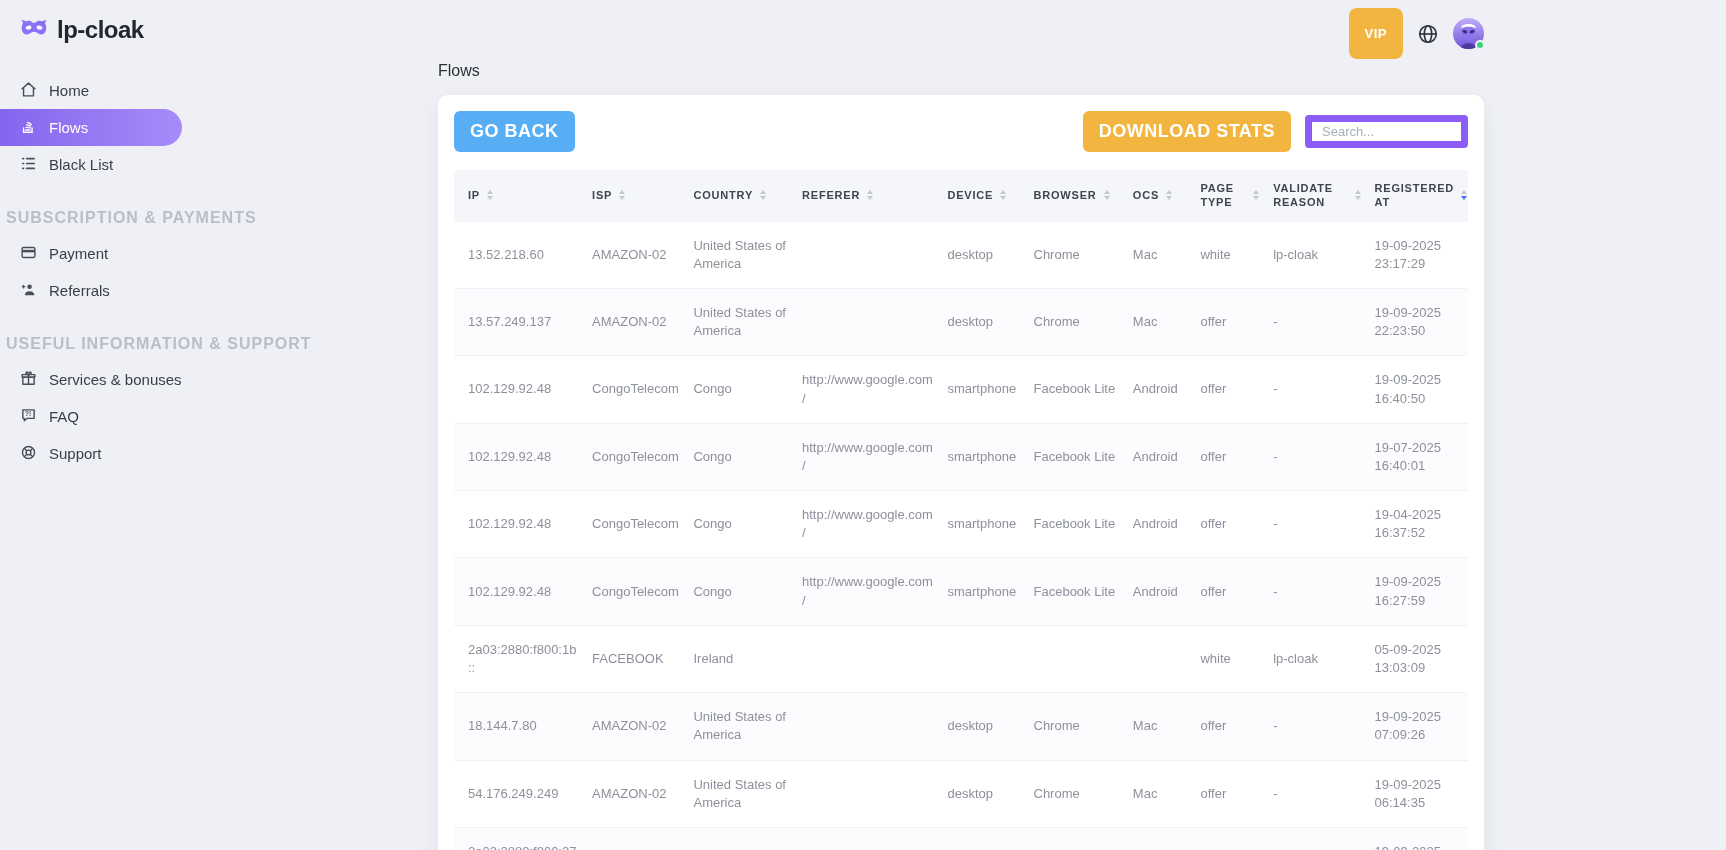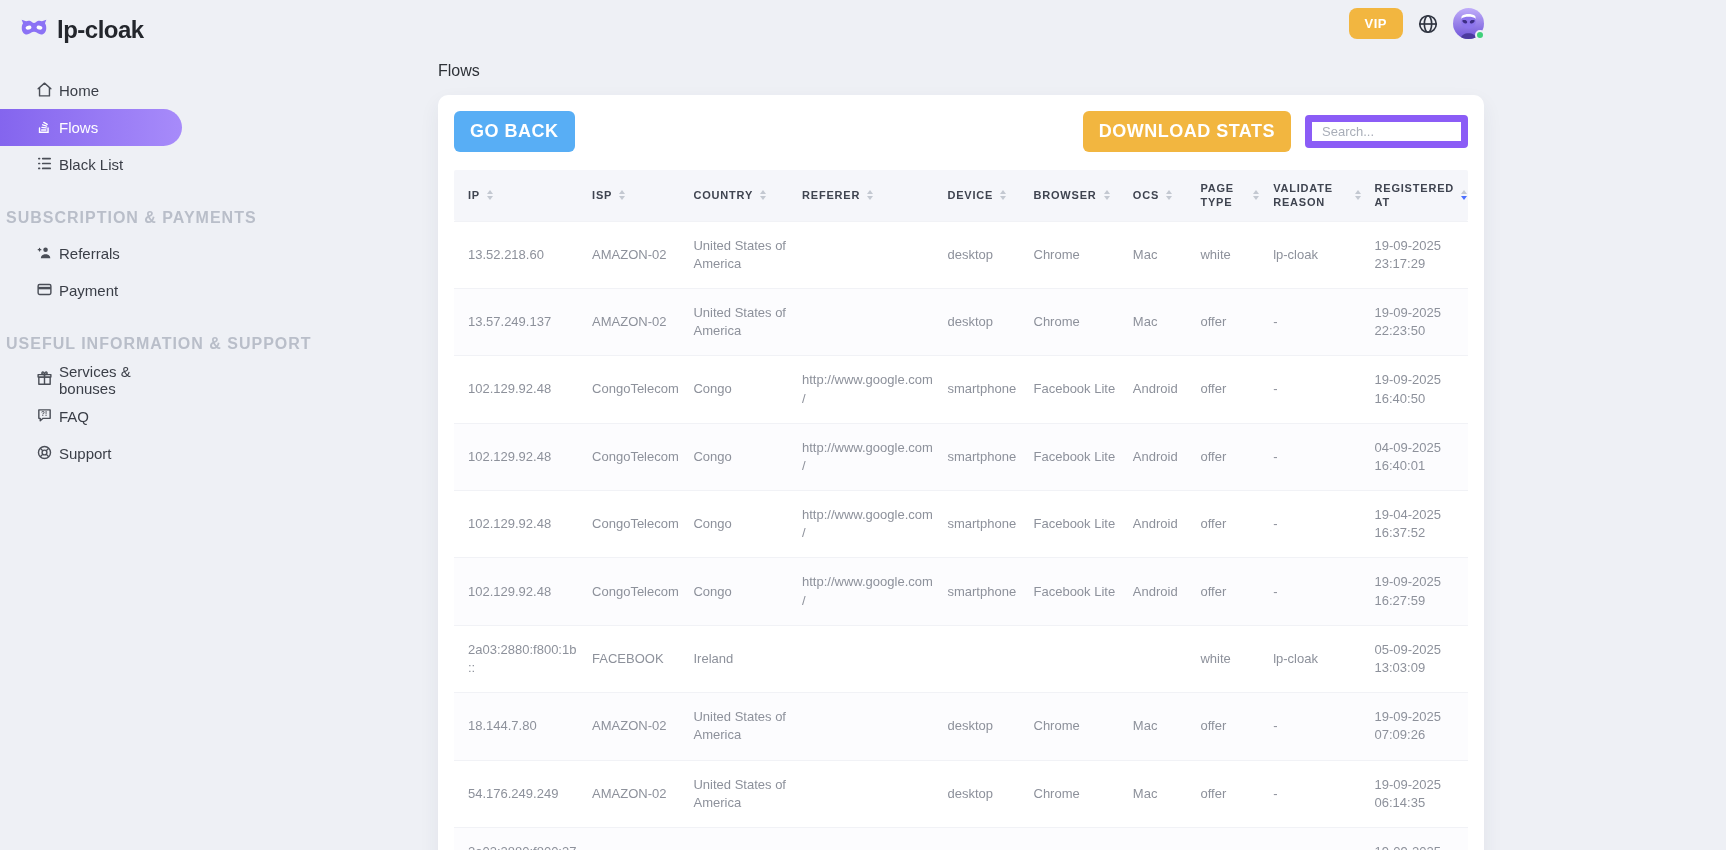--- a/index.html
+++ b/index.html
@@ -10,42 +10,42 @@
     color:#3a3e47;
   }
   .stage { position:relative; width:1726px; height:749px; }
 
   
   .sidebar { position:absolute; left:0; top:0; width:200px; height:100%; }
   .logo { display:flex; align-items:center; gap:9px; padding:16px 0 0 20px; }
   .logo-text { font-size:24px; font-weight:bold; color:#23262c; letter-spacing:-0.5px; }
   .nav { margin-top:28px; }
   .nav-item {
-    display:flex; align-items:center; gap:6px; height:37px; padding-left:36px;
+    display:flex; align-items:center; gap:12px; height:37px; padding-left:20px;
     font-size:15px; color:#3a3e47; cursor:pointer; width:182px;
   }
   .nav-item svg { flex:0 0 auto; color:#4a4e57; }
   .nav-item.active {
     background:linear-gradient(90deg,#8465ee 0%,#a78bfa 100%);
     border-radius:0 50px 50px 0; color:#ffffff;
   }
   .nav-item.active svg { color:#ffffff; }
   .nav-section {
     display:flex; align-items:center; gap:6px; margin:26px 0 8px 0;
     font-size:16px; font-weight:bold; letter-spacing:1px; color:#b9bec9;
     white-space:nowrap;
   }
   .nav-section::before { content:""; width:6px; height:1px; background:#d9dce3; }
   .nav-section::after { content:""; flex:1; height:1px; background:#d9dce3; margin-right:14px; }
 
   
   .topbar { position:absolute; top:8px; right:242px; display:flex; align-items:center; gap:14px; }
   .vip-btn {
     background:#f2b640; color:#ffffff; font-size:13px; font-weight:bold; letter-spacing:0.5px;
-    border:none; border-radius:8px; padding:8px 16px; cursor:pointer;
+    border:none; border-radius:8px; padding:18px 16px; cursor:pointer;
   }
   .globe-btn { background:none; border:none; cursor:pointer; display:grid; place-items:center; }
   .avatar-wrap { position:relative; width:31px; height:31px; cursor:pointer; }
   .avatar { width:31px; height:31px; border-radius:50%; overflow:hidden; display:block; }
   .status-dot {
     position:absolute; right:-1px; bottom:-1px; width:10px; height:10px;
     background:#3fd07a; border:2px solid #eef0f5; border-radius:50%;
   }
 
   
@@ -140,33 +140,33 @@
               <path d="M9.5 12 H20"></path>
               <path d="M4 19 H5"></path>
               <path d="M9.5 19 H20"></path>
             </svg></span>
         <span>Black List</span>
       </div>
 
       <div class="nav-section">SUBSCRIPTION &amp; PAYMENTS</div>
 
       <div class="nav-item">
+        <span><svg width="17" height="17" viewBox="0 0 24 24" fill="none" stroke="currentColor" stroke-width="2" stroke-linejoin="round">
+              <rect x="3" y="5" width="18" height="14" rx="2"></rect>
+              <path d="M3 10 H21" stroke-width="3.5"></path>
+            </svg></span>
+        <span>Payment</span>
+      </div>
+      <div class="nav-item">
         <span><svg width="17" height="17" viewBox="0 0 24 24" fill="none" stroke="currentColor" stroke-width="2" stroke-linecap="round">
               <circle cx="13.5" cy="8" r="3.2" fill="currentColor" stroke="none"></circle>
               <path d="M6.8 20 C6.8 16.4 9.8 14.6 13.5 14.6 C17.2 14.6 20.2 16.4 20.2 20 Z" fill="currentColor" stroke="none"></path>
               <path d="M5 6.2 L5 9.8 M3.2 8 L6.8 8" stroke-width="1.8"></path>
             </svg></span>
         <span>Referrals</span>
-      </div>
-      <div class="nav-item">
-        <span><svg width="17" height="17" viewBox="0 0 24 24" fill="none" stroke="currentColor" stroke-width="2" stroke-linejoin="round">
-              <rect x="3" y="5" width="18" height="14" rx="2"></rect>
-              <path d="M3 10 H21" stroke-width="3.5"></path>
-            </svg></span>
-        <span>Payment</span>
       </div>
 
       <div class="nav-section">USEFUL INFORMATION &amp; SUPPORT</div>
 
       <div class="nav-item">
         <span><svg width="17" height="17" viewBox="0 0 24 24" fill="none" stroke="currentColor" stroke-width="2" stroke-linejoin="round">
               <rect x="4" y="10" width="16" height="10"></rect>
               <rect x="3" y="6.5" width="18" height="3.5"></rect>
               <path d="M12 6.5 V20"></path>
               <path d="M12 6.5 C9 6.5 7.5 4.8 8.6 3.4 C9.7 2 12 3.4 12 6.5 Z"></path>
@@ -379,21 +379,21 @@
             <tr>
               <td>102.129.92.48</td>
               <td>CongoTelecom</td>
               <td>Congo</td>
               <td>http://www.google.com/</td>
               <td>smartphone</td>
               <td>Facebook Lite</td>
               <td>Android</td>
               <td>offer</td>
               <td>-</td>
-              <td>04-09-2025 16:40:01</td>
+              <td>19-07-2025 16:40:01</td>
             </tr>
             <tr>
               <td>102.129.92.48</td>
               <td>CongoTelecom</td>
               <td>Congo</td>
               <td>http://www.google.com/</td>
               <td>smartphone</td>
               <td>Facebook Lite</td>
               <td>Android</td>
               <td>offer</td>

